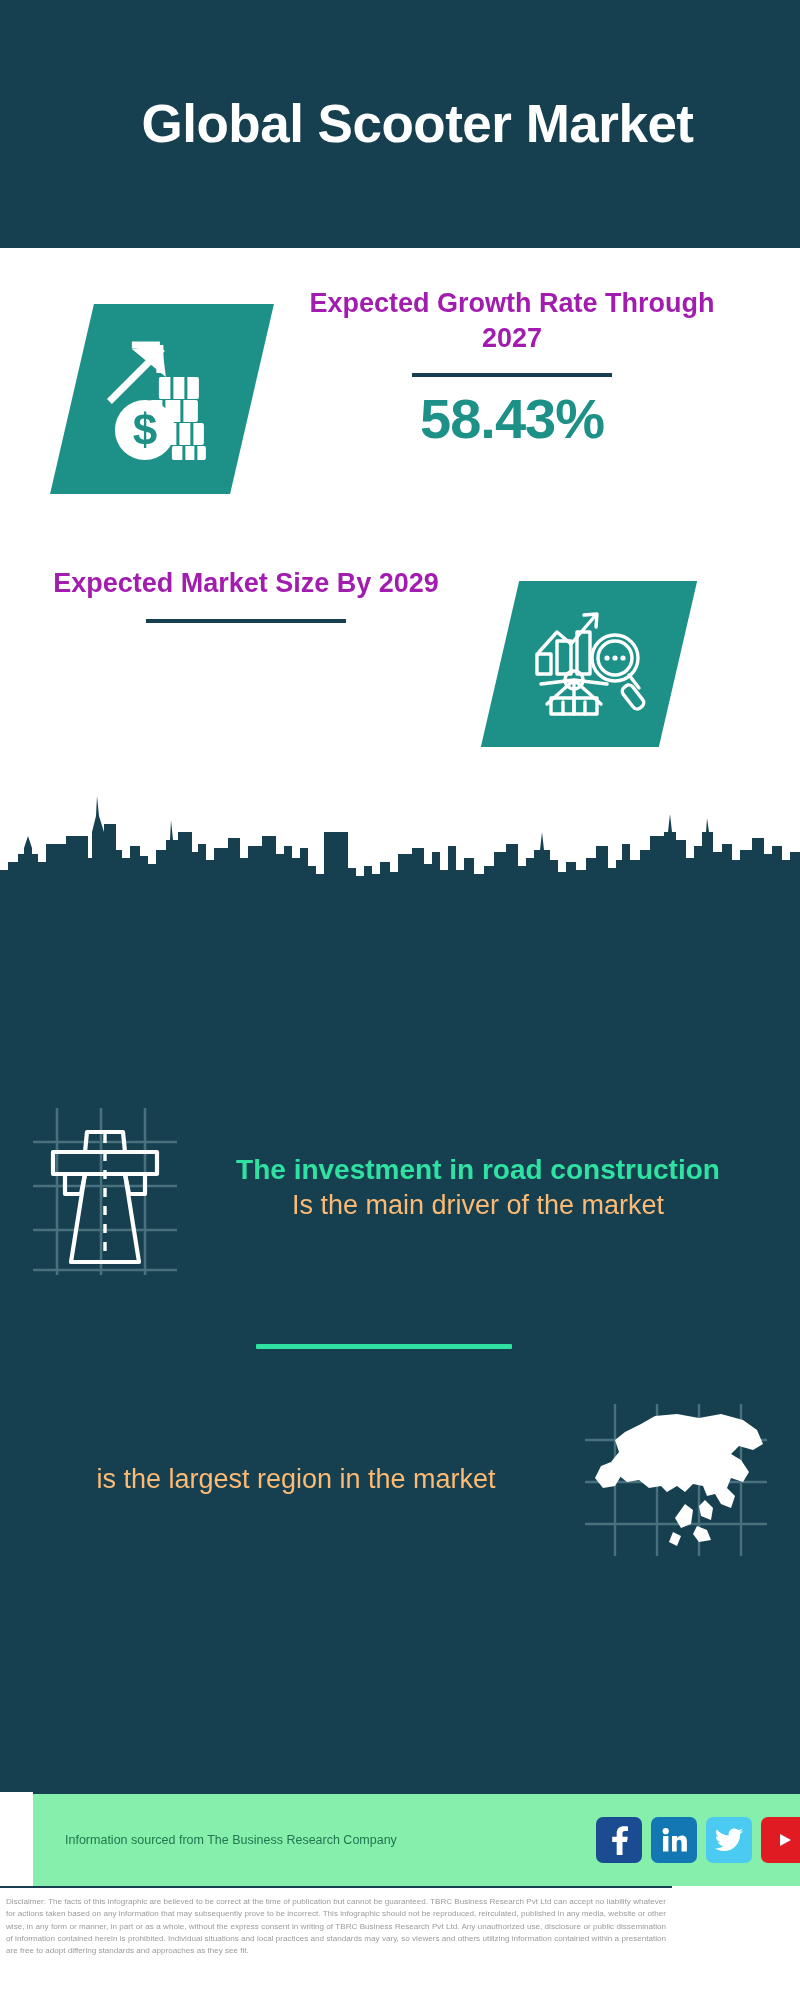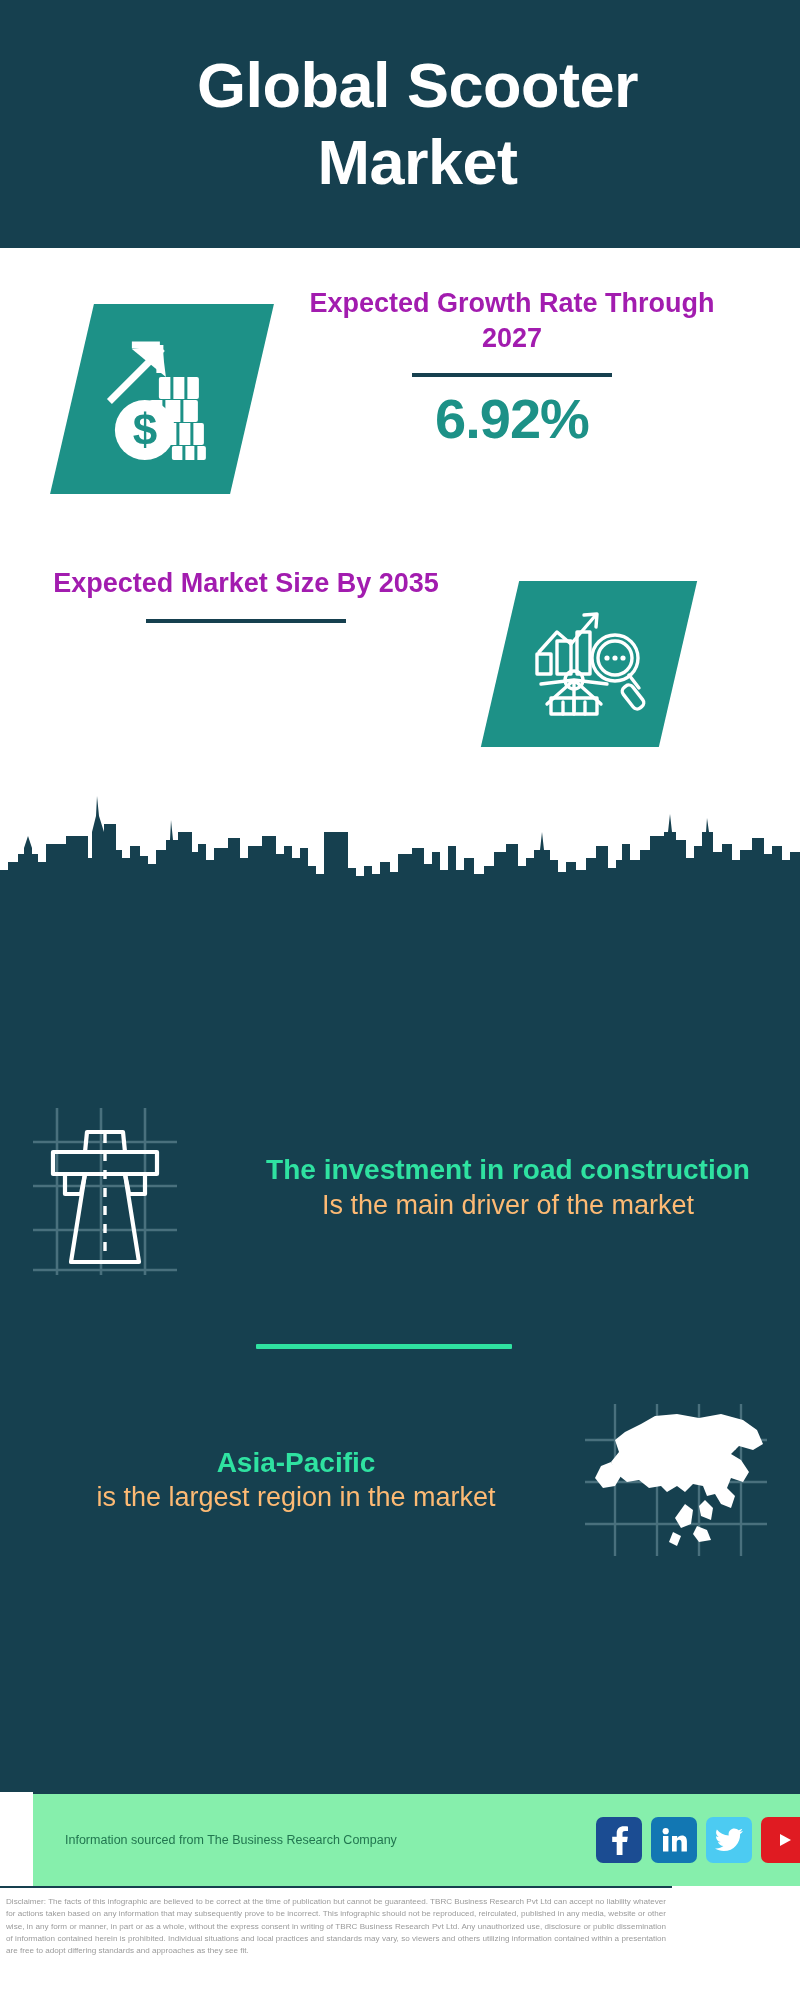--- a/index.html
+++ b/index.html
@@ -13,21 +13,21 @@
   .page { width:800px; height:2000px; position:relative; }
 
   
   .header {
     position:absolute; left:0; top:0; width:800px; height:248px;
     background:#16404f;
     display:flex; align-items:center; justify-content:center;
   }
   .header-title {
     color:#ffffff;
-    font-size:63px;
+    font-size:53px;
     font-weight:bold;
     line-height:1.22;
     text-align:center;
     letter-spacing:-0.5px;
     max-width:560px;
     margin-left:35px;
   }
 
   
   .white-zone {
@@ -67,21 +67,21 @@
   
   .dark-zone {
     position:absolute; left:0; top:880px; width:800px; height:912px;
     background:#16404f;
   }
   .skyline {
     position:absolute; left:0; top:788px; width:800px; height:120px;
     display:block;
   }
 
-  .info-row { position:absolute; display:flex; align-items:center;justify-content:space-between; }
+  .info-row { position:absolute; display:flex; align-items:center; }
   .info-text { text-align:center; }
   .info-accent {
     color:#2fe2a1;
     font-weight:bold;
     font-size:28px;
     line-height:1.28;
   }
   .info-sub {
     color:#fdba74;
     font-size:27px;
@@ -171,25 +171,25 @@
           <line x1="94" y1="109" x2="94" y2="123"></line>
         </g>
         <circle cx="43" cy="93" r="30" fill="#ffffff"></circle>
         <text x="43" y="108" font-size="44" font-weight="bold" text-anchor="middle" fill="#1d9187" font-family="Liberation Sans, sans-serif">$</text>
       </svg>
     </div>
 
     <div class="stat-block" style="left:282px; top:38px; width:460px;">
       <div class="stat-label">Expected Growth Rate Through 2027</div>
       <div class="stat-rule"></div>
-      <div class="stat-value">6.92%</div>
+      <div class="stat-value">58.43%</div>
     </div>
 
     <div class="stat-block" style="left:46px; top:318px; width:400px;">
-      <div class="stat-label">Expected Market Size By 2035</div>
+      <div class="stat-label">Expected Market Size By 2029</div>
       <div class="stat-rule"></div>
     </div>
 
     <div class="para" style="left:500px; top:333px; width:178px; height:166px;">
       <svg width="120" height="112" viewBox="0 0 120 112">
         <g fill="none" stroke="#ffffff" stroke-width="3.4" stroke-linejoin="round" stroke-linecap="round">
           <polyline points="10,44 28,24 42,36 66,8"></polyline>
           <polyline points="55,7 68,6 67,19"></polyline>
           <rect x="8" y="46" width="14" height="20"></rect>
           <rect x="28" y="33" width="14" height="33"></rect>
@@ -246,21 +246,20 @@
       <div class="info-text" style="width:560px; padding-right:24px;">
         <div class="info-accent">The investment in road construction</div>
         <div class="info-sub">Is the main driver of the market</div>
       </div>
     </div>
 
     <div class="green-divider" style="left:256px; top:464px; width:256px;"></div>
 
     <div class="info-row" style="left:0; top:520px; width:800px;">
       <div class="info-text" style="width:552px; padding-left:40px;">
-        <div class="info-accent">Asia-Pacific</div>
         <div class="info-sub">is the largest region in the market</div>
       </div>
       <div class="grid-ico" style="width:248px; display:flex; justify-content:center;">
         <svg width="190" height="160" viewBox="0 0 190 160">
           <g stroke="#49707d" stroke-width="2.4" fill="none">
             <line x1="4" y1="40" x2="186" y2="40"></line>
             <line x1="4" y1="82" x2="186" y2="82"></line>
             <line x1="4" y1="124" x2="186" y2="124"></line>
             <line x1="34" y1="4" x2="34" y2="156"></line>
             <line x1="76" y1="4" x2="76" y2="156"></line>

